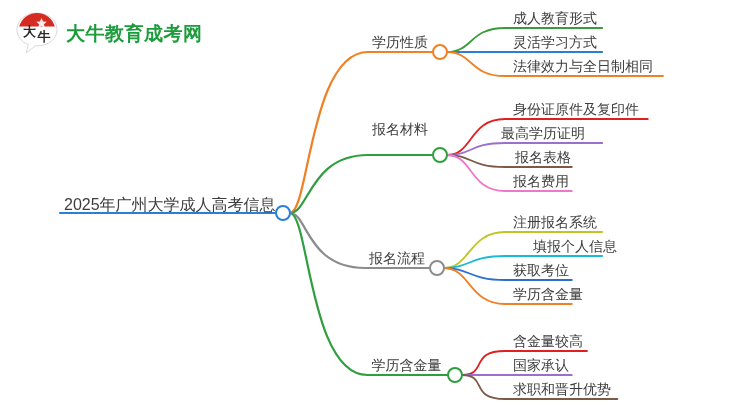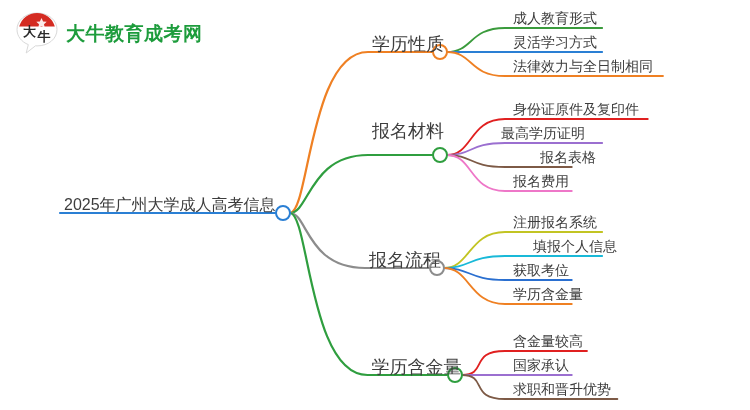--- a/index.html
+++ b/index.html
@@ -67,21 +67,21 @@
     position: absolute;
     color: #404040;
     white-space: nowrap;
     line-height: 1;
   }
   .root-label {
     font-size: 16px;
     color: #3d3d3d;
   }
   .branch-label {
-    font-size: 18px;
+    font-size: 14px;
     color: #3d3d3d;
   }
   .leaf-label {
     font-size: 14px;
     color: #3d3d3d;
   }
 </style>
 </head>
 <body>
 
@@ -138,21 +138,21 @@
 
 <div id="label-layer">
     <div class="node-label root-label" style="left: 64px; top: 197px;">2025年广州大学成人高考信息</div>
     <div class="node-label branch-label" style="left: 372px; top: 35px;">学历性质</div>
     <div class="node-label leaf-label" style="left: 513px; top: 11px;">成人教育形式</div>
     <div class="node-label leaf-label" style="left: 513px; top: 35px;">灵活学习方式</div>
     <div class="node-label leaf-label" style="left: 513px; top: 59px;">法律效力与全日制相同</div>
     <div class="node-label branch-label" style="left: 372px; top: 122px;">报名材料</div>
     <div class="node-label leaf-label" style="left: 513px; top: 102px;">身份证原件及复印件</div>
     <div class="node-label leaf-label" style="left: 501px; top: 126px;">最高学历证明</div>
-    <div class="node-label leaf-label" style="left: 540px; top: 150px;">报名表格</div>
+    <div class="node-label leaf-label" style="left: 515px; top: 150px;">报名表格</div>
     <div class="node-label leaf-label" style="left: 513px; top: 174px;">报名费用</div>
     <div class="node-label branch-label" style="left: 369px; top: 251px;">报名流程</div>
     <div class="node-label leaf-label" style="left: 513px; top: 215px;">注册报名系统</div>
     <div class="node-label leaf-label" style="left: 513px; top: 239px; margin-left: 20px;">填报个人信息</div>
     <div class="node-label leaf-label" style="left: 513px; top: 263px;">获取考位</div>
     <div class="node-label leaf-label" style="left: 513px; top: 287px;">学历含金量</div>
     <div class="node-label branch-label" style="left: 371.5px; top: 358px;">学历含金量</div>
     <div class="node-label leaf-label" style="left: 513px; top: 334px;">含金量较高</div>
     <div class="node-label leaf-label" style="left: 513px; top: 358px;">国家承认</div>
     <div class="node-label leaf-label" style="left: 513px; top: 382px;">求职和晋升优势</div>

